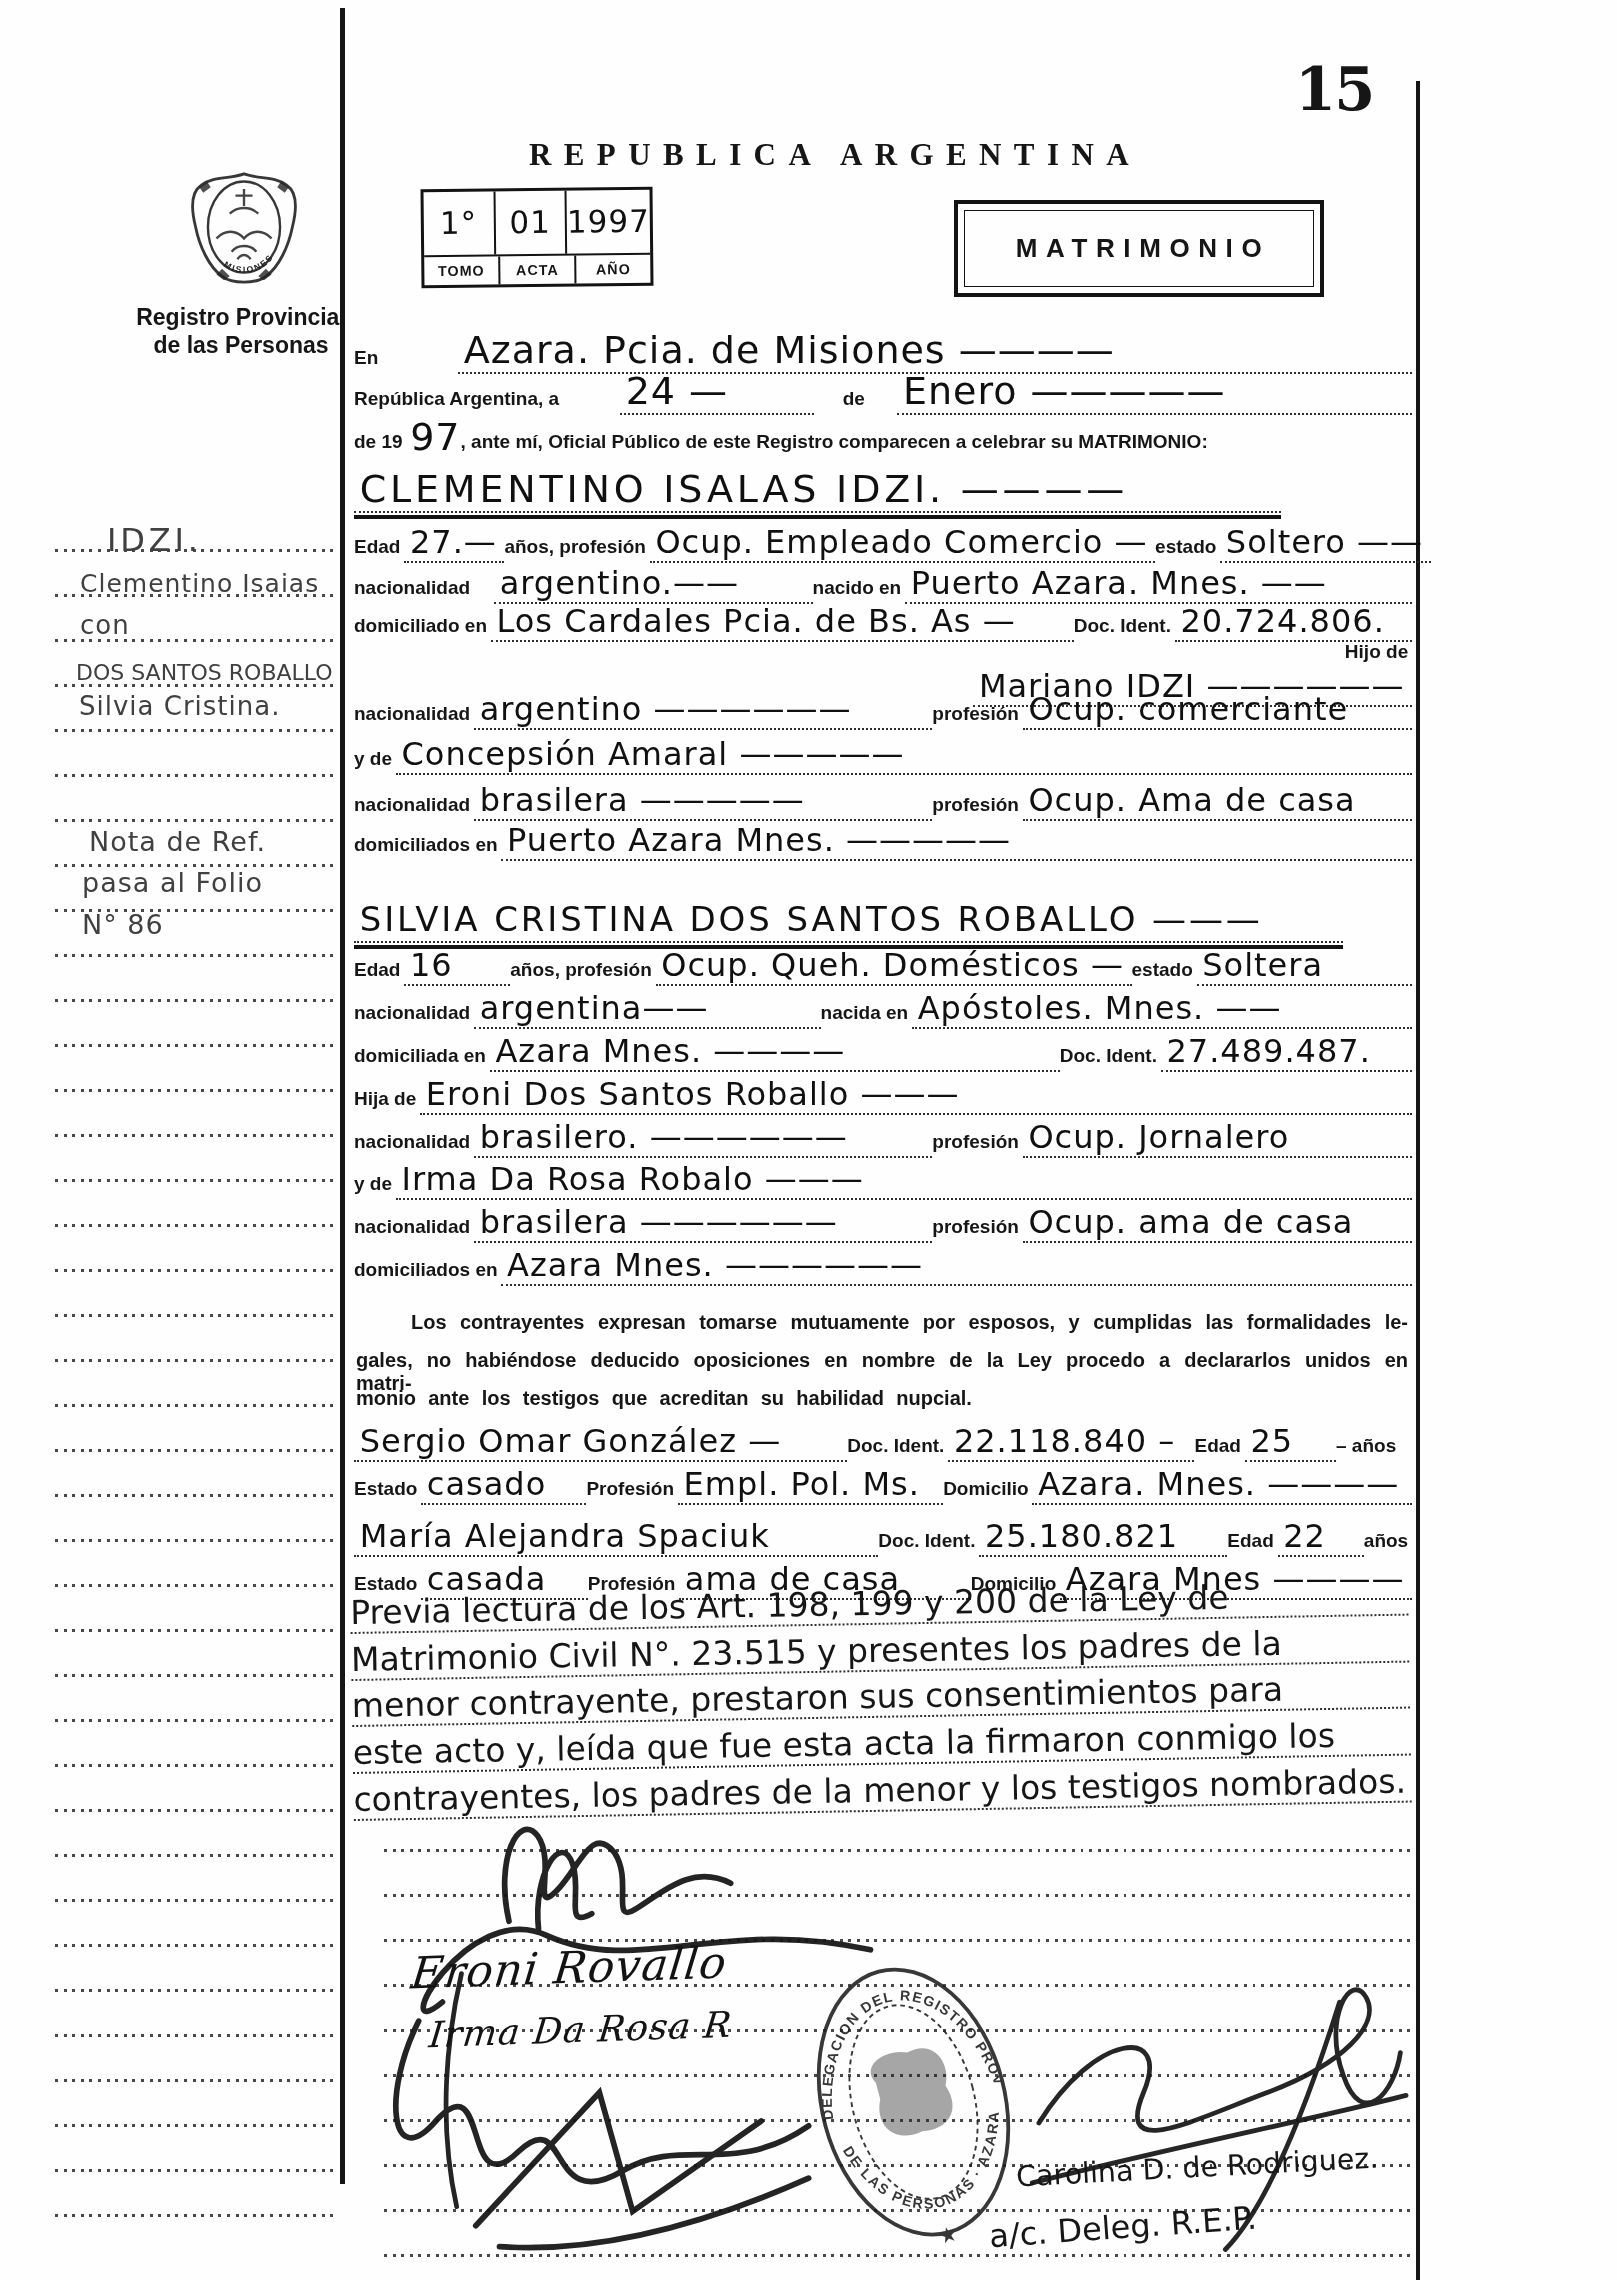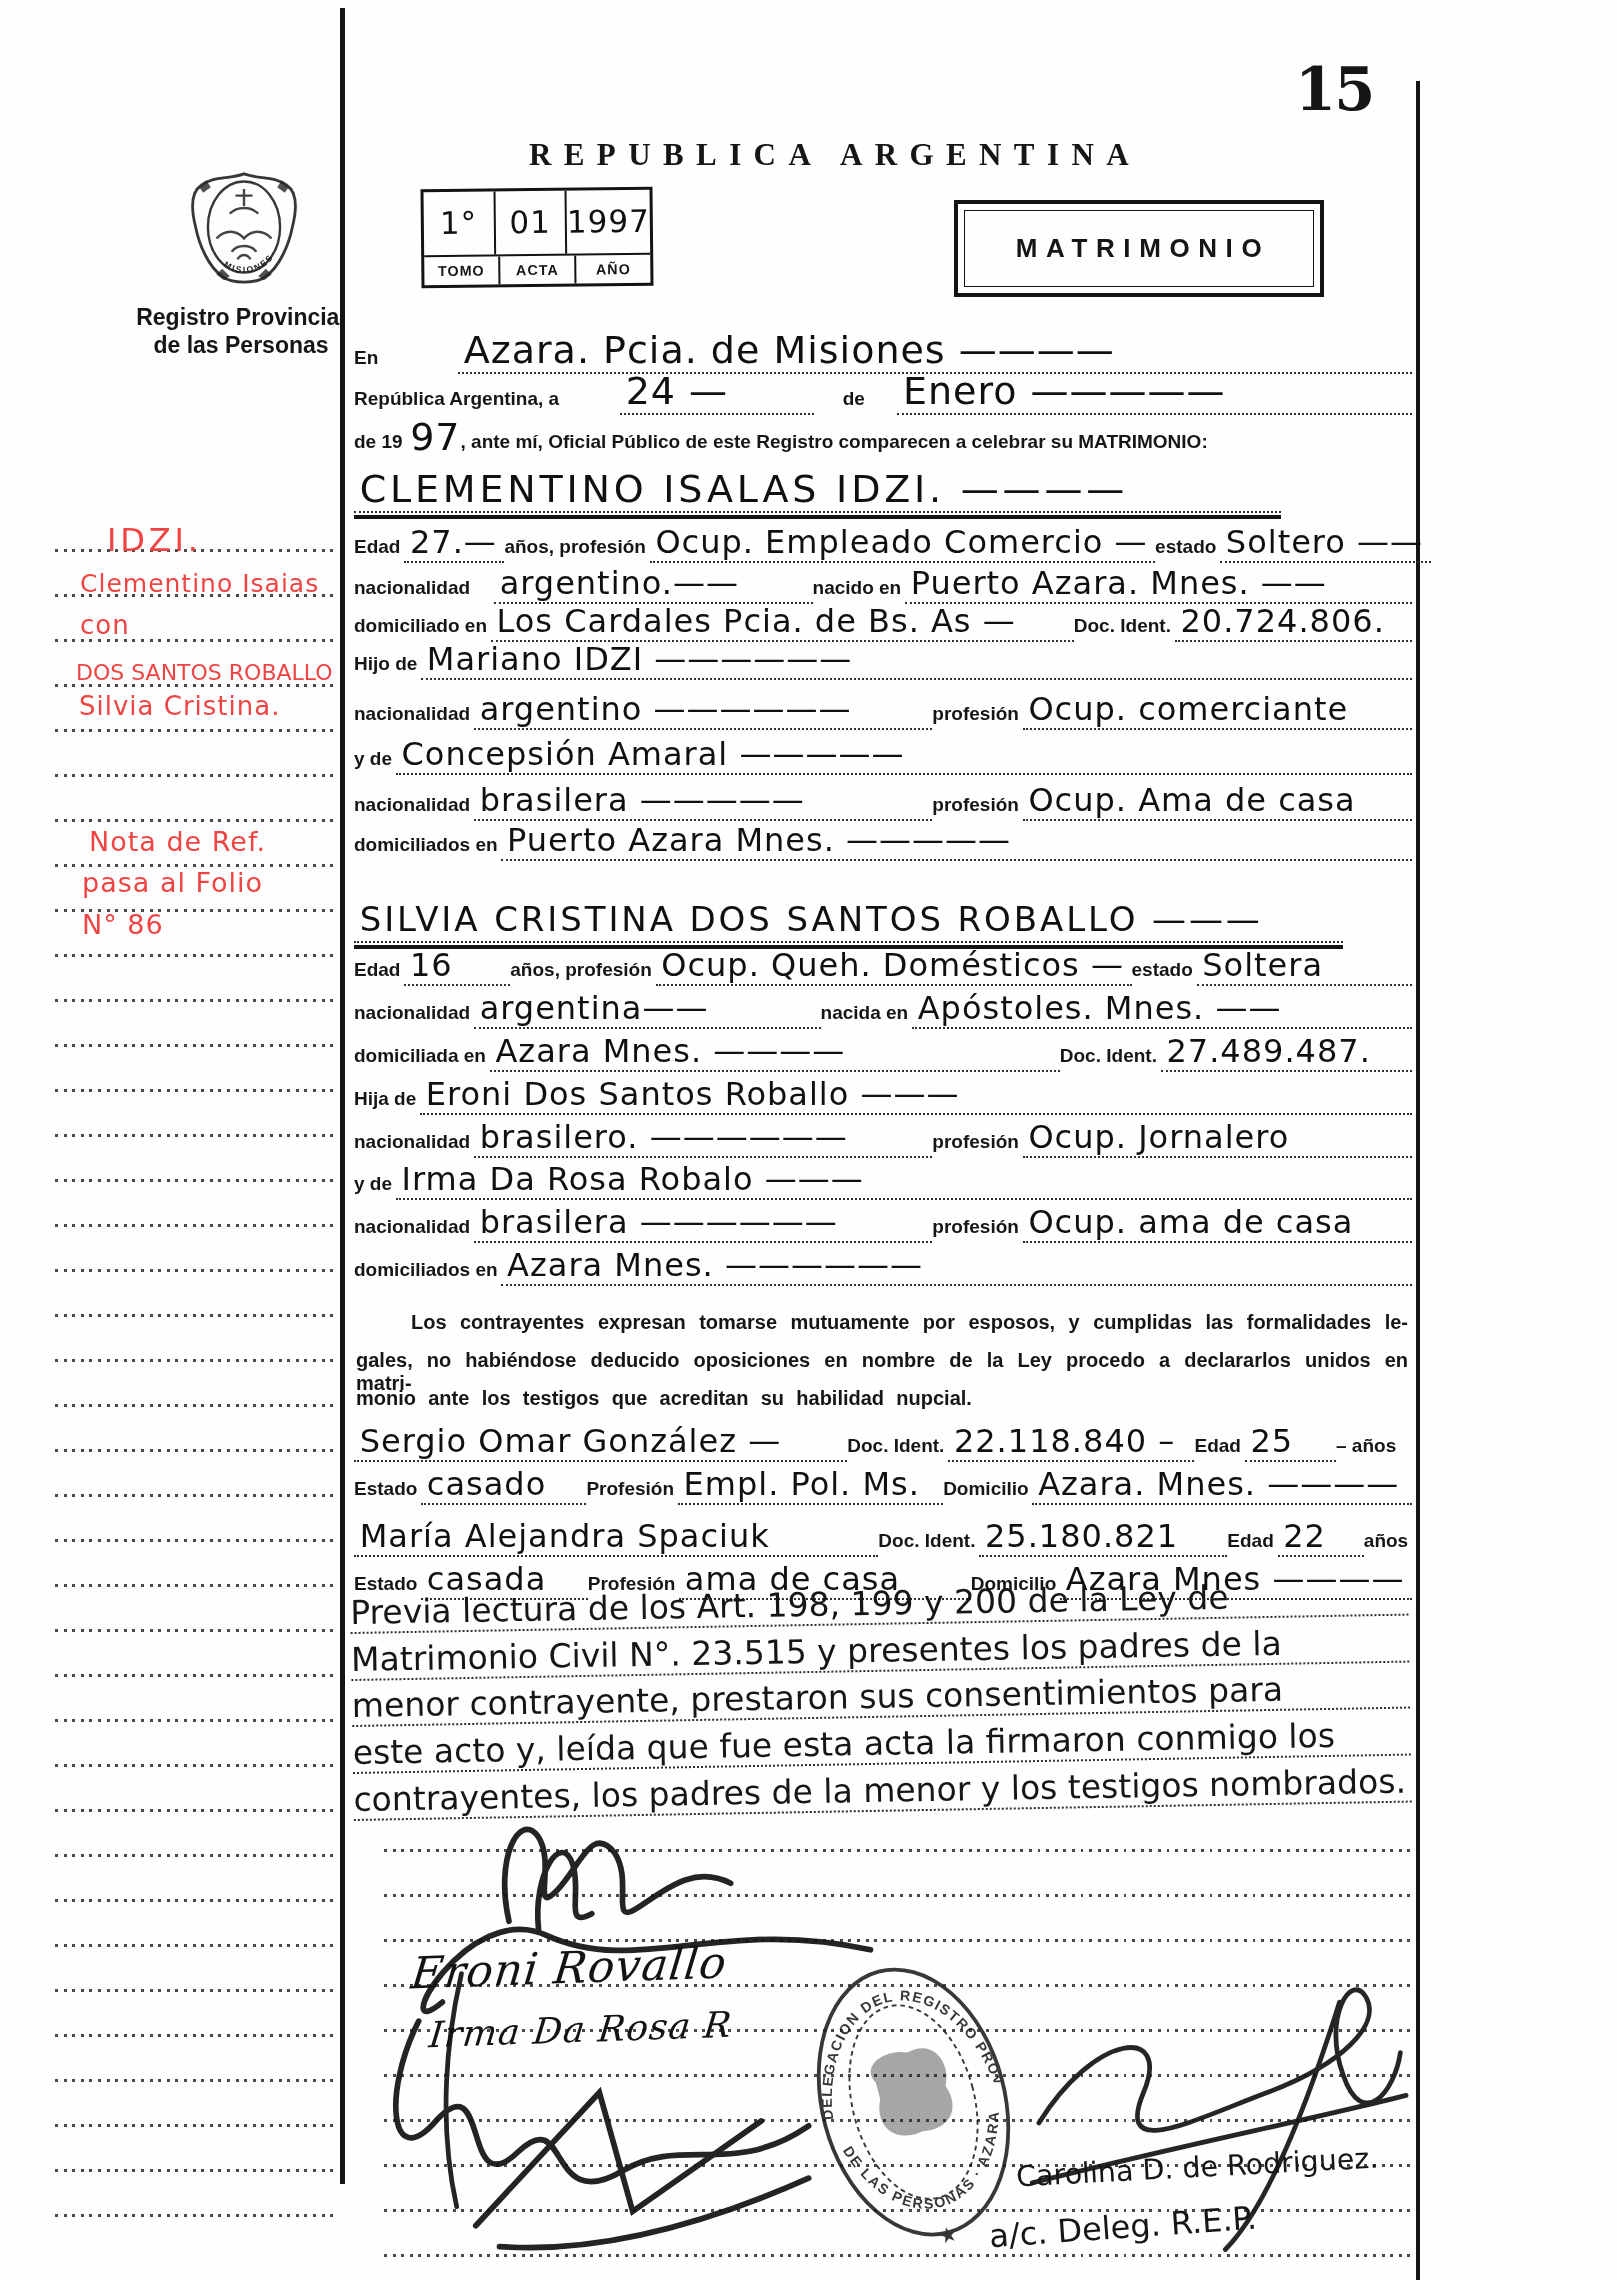--- a/index.html
+++ b/index.html
@@ -50,21 +50,21 @@
   .intro-hw{font-size:38px !important;line-height:42px !important;}
   
   .para-line{position:absolute;left:356px;width:1052px;font-weight:bold;font-size:20px;line-height:23px;
              text-align:justify;text-align-last:justify;word-spacing:6.7px;}
   .para-line.indent{text-indent:55px;}
   
   .closing{position:absolute;left:354px;top:1594px;width:1058px;transform:rotate(-1deg);transform-origin:left bottom;}
   .closing .cl{position:relative;margin-bottom:6.7px;border-bottom:2.9px dotted #2e2e2e;
                font-family:"DejaVu Sans",sans-serif;font-size:33px;line-height:38px;letter-spacing:0px;white-space:nowrap;}
   
-  .mnote{position:absolute;font-family:"DejaVu Sans",sans-serif;color:#ef4444;white-space:nowrap;}
+  .mnote{position:absolute;font-family:"DejaVu Sans",sans-serif;color:#404040;white-space:nowrap;}
   
   .script{font-family:"DejaVu Serif",serif;font-style:italic;color:#131313;white-space:nowrap;
           transform:skewX(-8deg) rotate(-2deg);display:inline-block;}
   .sig-svg{position:absolute;pointer-events:none;}
   .stamp-wrap{position:absolute;left:804px;top:1931px;}
   .offi-name{position:absolute;left:1016px;top:2151px;font-family:"DejaVu Sans",sans-serif;
              font-size:28.5px;transform:rotate(-3deg);white-space:nowrap;}
   .offi-role{position:absolute;left:989px;top:2208px;font-family:"DejaVu Sans",sans-serif;
              font-size:32px;transform:rotate(-4deg);white-space:nowrap;}
 </style>
@@ -171,21 +171,21 @@
     <span class="hw fill" style="flex:0.85 1 auto;margin-left:20px;">argentino.——</span>
     <span class="lbl">nacido en</span>
     <span class="hw fill grow1">Puerto Azara. Mnes. ——</span>
   </div>
   <div class="row" style="top:603px;">
     <span class="lbl">domiciliado en</span>
     <span class="hw fill grow1">Los Cardales Pcia. de Bs. As —</span>
     <span class="lbl">Doc. Ident.</span>
     <span class="hw fill" style="width:224px;">20.724.806.</span>
   </div>
-  <div class="row" style="top:641px;">
+  <div class="row" style="top:641px;flex-direction:column;">
     <span class="lbl">Hijo de</span>
     <span class="hw fill grow1">Mariano IDZI ——————</span>
   </div>
   <div class="row" style="top:691px;">
     <span class="lbl">nacionalidad</span>
     <span class="hw fill grow1">argentino ——————</span>
     <span class="lbl">profesión</span>
     <span class="hw fill" style="width:376px;">Ocup. comerciante</span>
   </div>
   <div class="row" style="top:736px;">

